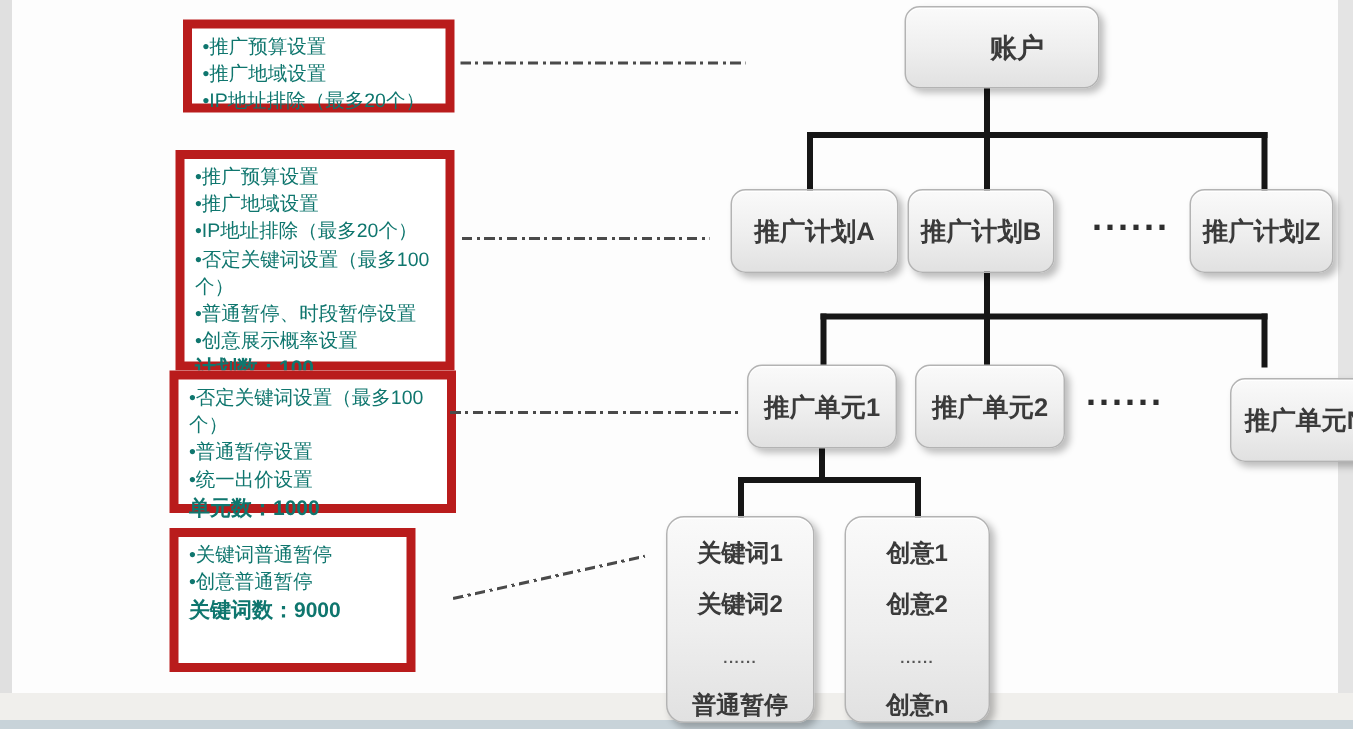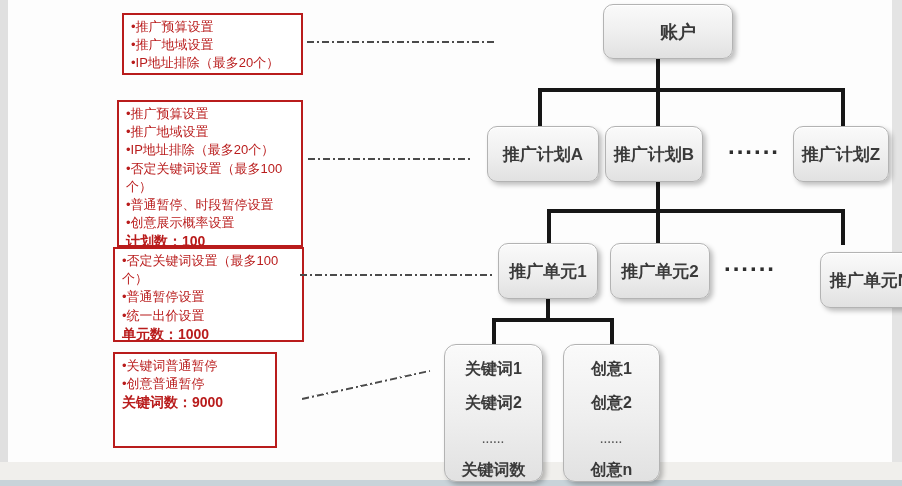--- a/index.html
+++ b/index.html
@@ -3,22 +3,22 @@
 <meta charset="utf-8">
 <style>
   html,body{margin:0;padding:0;background:#ffffff;}
   #stage{
     position:relative;width:902px;height:486px;overflow:hidden;
     background:#fdfdfd;
     font-family:"Liberation Sans","DejaVu Sans",sans-serif;
   }
   .strip{position:absolute;}
   .ann{
-    position:absolute;background:#ffffff;border:2px solid #b91c1c;
-    padding:3px 5px 3px 7px;color:#b91c1c;font-size:13px;line-height:1.4;
+    position:absolute;background:#ffffff;border:6px solid #b91c1c;
+    padding:3px 5px 3px 7px;color:#0f766e;font-size:13px;line-height:1.4;
     box-sizing:border-box;
   }
   .ann-line{white-space:normal;}
   .ann .stat{font-weight:bold;font-size:14px;}
   .node{
     position:absolute;box-sizing:border-box;
     background:linear-gradient(180deg,#fafafa 0%,#eeeeee 55%,#e1e1e1 100%);
     border:1px solid #b3b3b3;border-radius:10px;
     box-shadow:3px 3px 5px rgba(0,0,0,0.25), inset 0 1px 0 #ffffff;
     display:flex;align-items:center;justify-content:center;
@@ -107,21 +107,21 @@
 
   <div class="node" style="left:498px;top:243px;width:100px;height:56px;">推广单元1</div>
   <div class="node" style="left:610px;top:243px;width:100px;height:56px;">推广单元2</div>
   <div class="ellipsis" style="left:714px;top:249px;width:72px;height:34px;">......</div>
   <div class="node" style="left:792px;top:252px;width:100px;height:56px;margin-left:28px;">推广单元N</div>
 
   <div class="node tall" style="left:444px;top:344px;width:99px;height:138px;">
     <div>关键词1</div>
     <div>关键词2</div>
     <div class="kw-dots">......</div>
-    <div>关键词数</div>
+    <div>普通暂停</div>
   </div>
 
   <div class="node tall" style="left:563px;top:344px;width:97px;height:138px;">
     <div>创意1</div>
     <div>创意2</div>
     <div class="kw-dots">......</div>
     <div>创意n</div>
   </div>
 
 </div>

